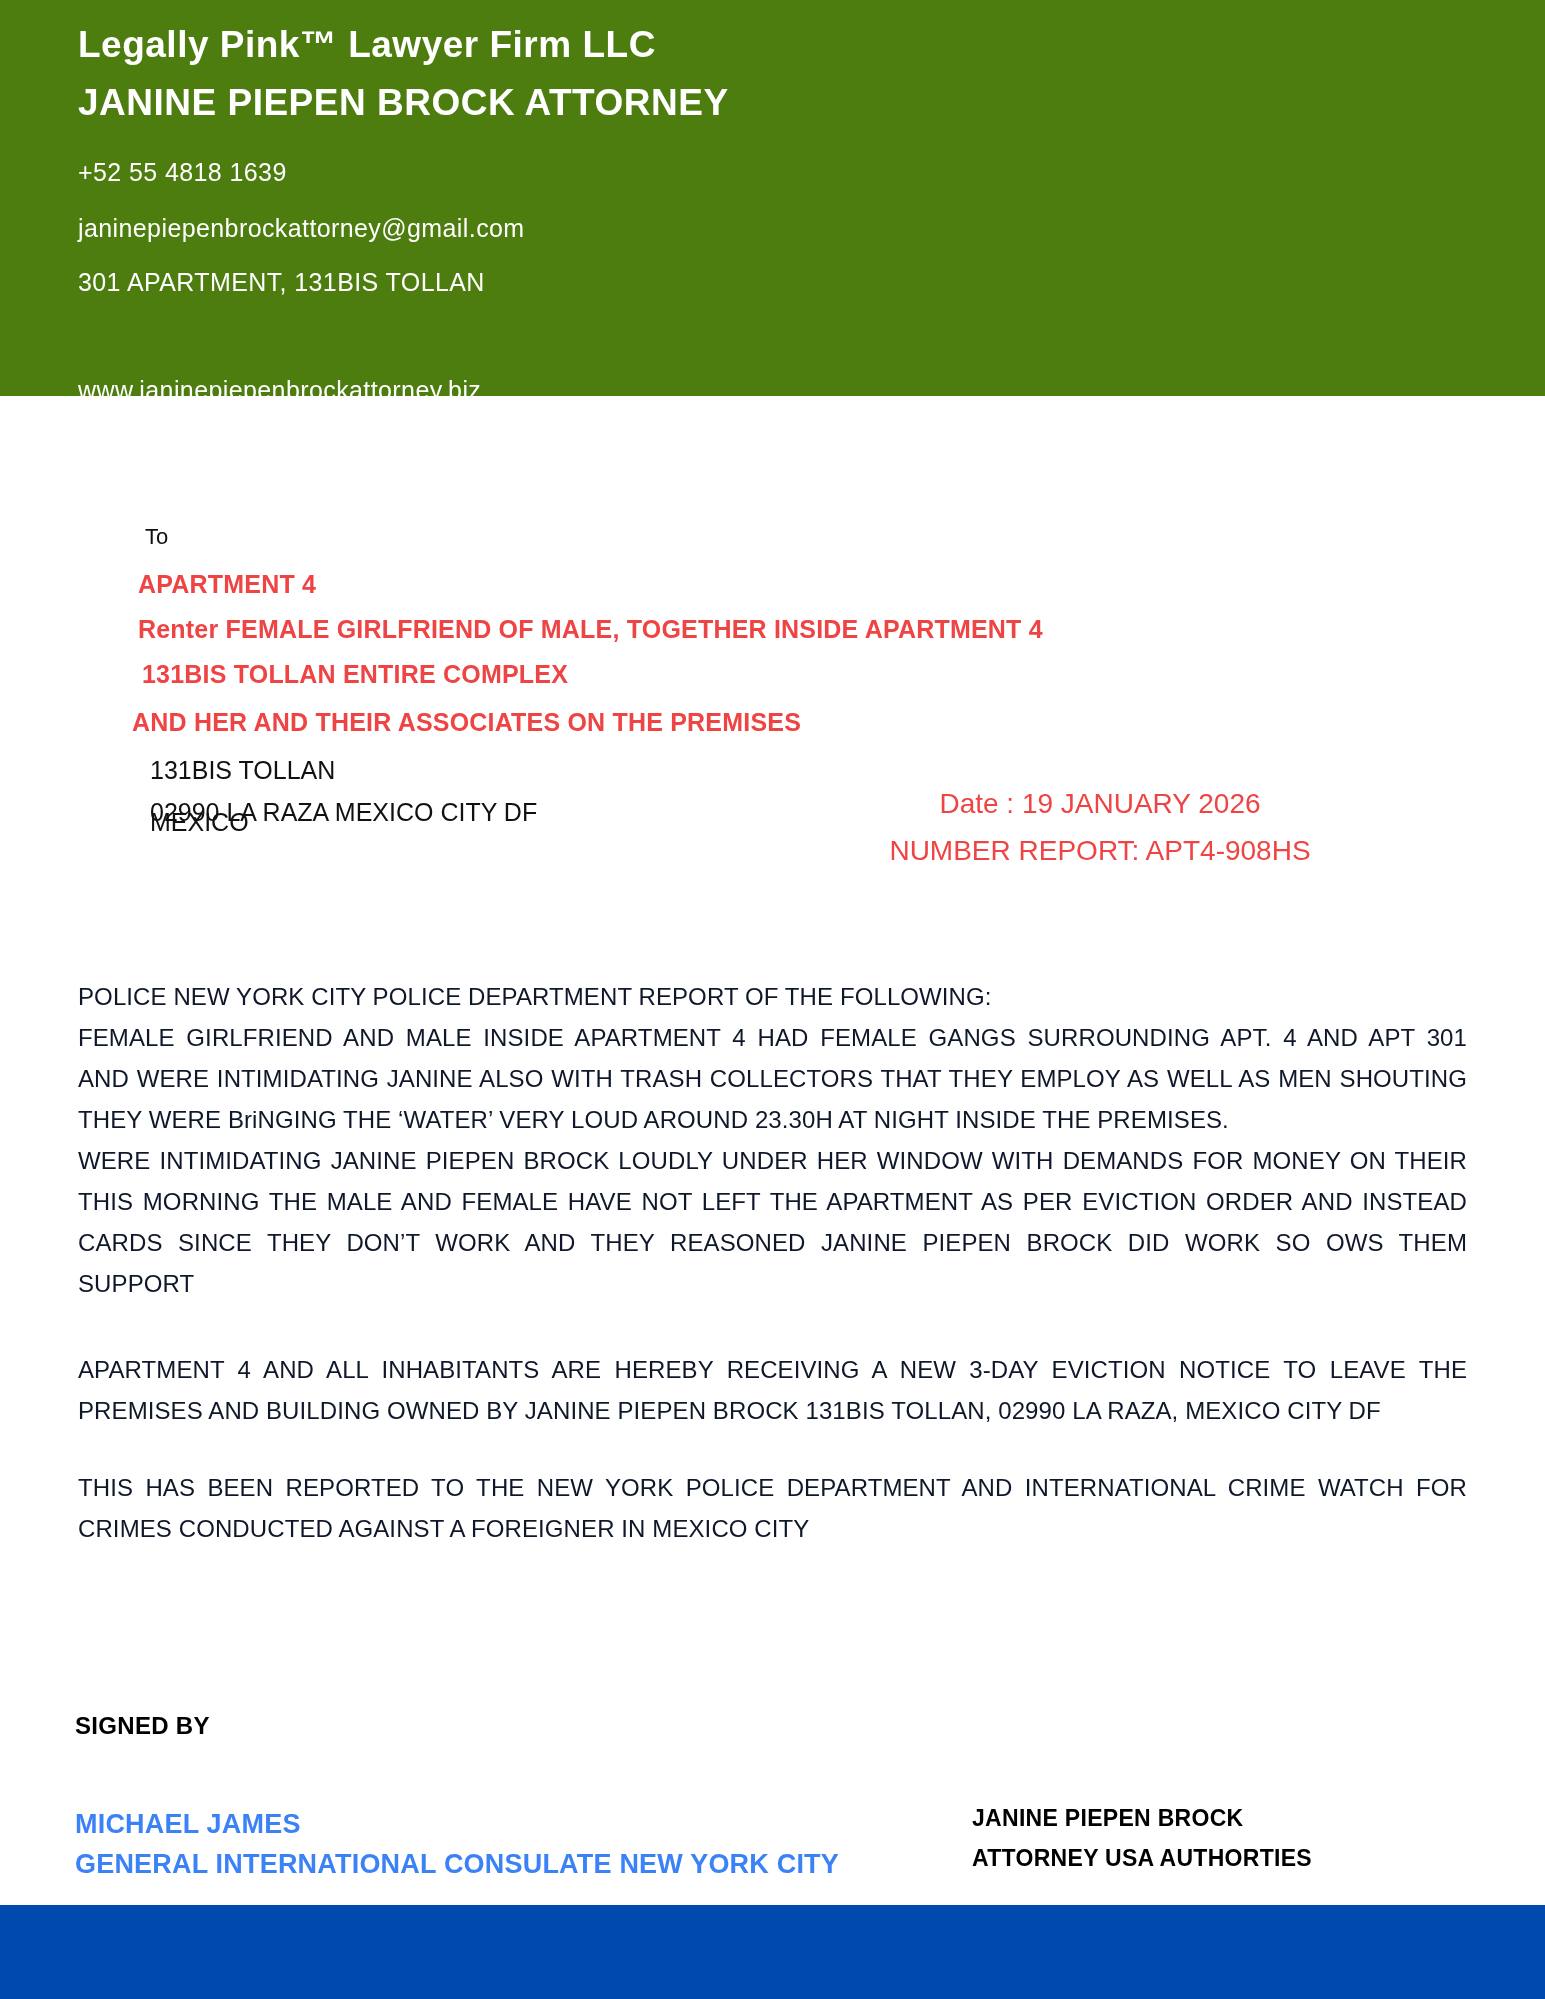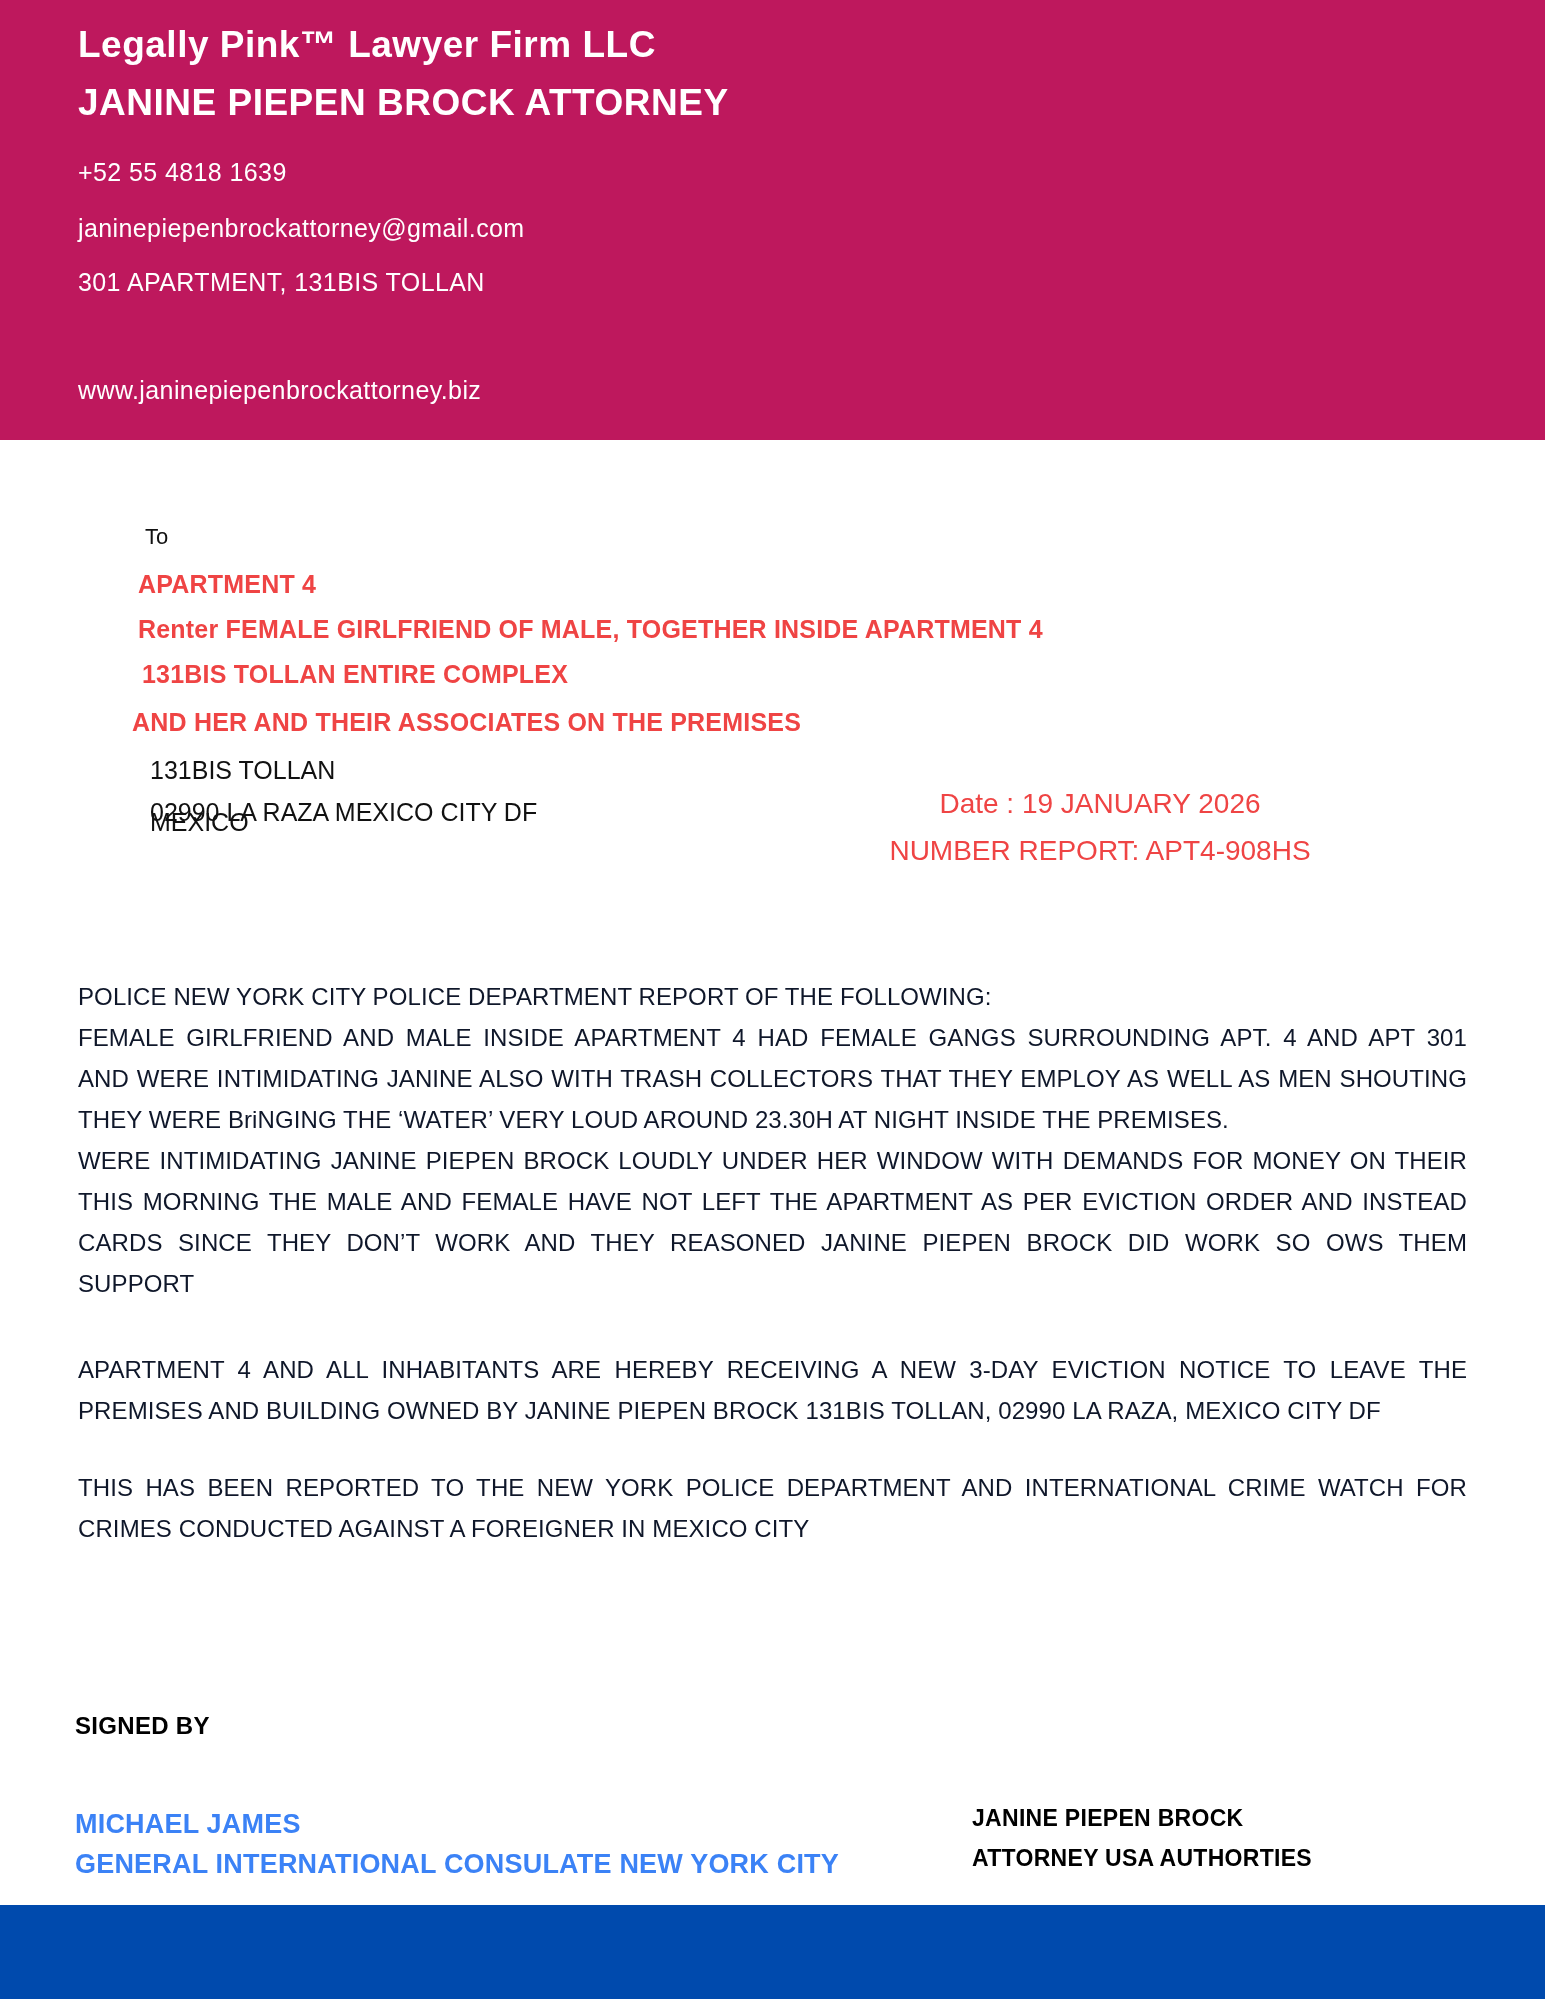--- a/index.html
+++ b/index.html
@@ -12,22 +12,22 @@
     background: #ffffff;
     font-family: "Liberation Sans", sans-serif;
     color: #111111;
     overflow: hidden;
   }
   
   .banner {
     position: absolute;
     left: 0; top: 0;
     width: 100%;
-    height: 440px;
-    background: #be185d;
+    height: 396px;
+    background: #4d7c0f;
     color: #ffffff;
   }
   .banner .firm {
     position: absolute; left: 78px; top: 24px;
     font-size: 37px; font-weight: 700; letter-spacing: 0.5px;
   }
   .banner .attorney {
     position: absolute; left: 78px; top: 82px;
     font-size: 37px; font-weight: 700; letter-spacing: 0.5px;
   }

